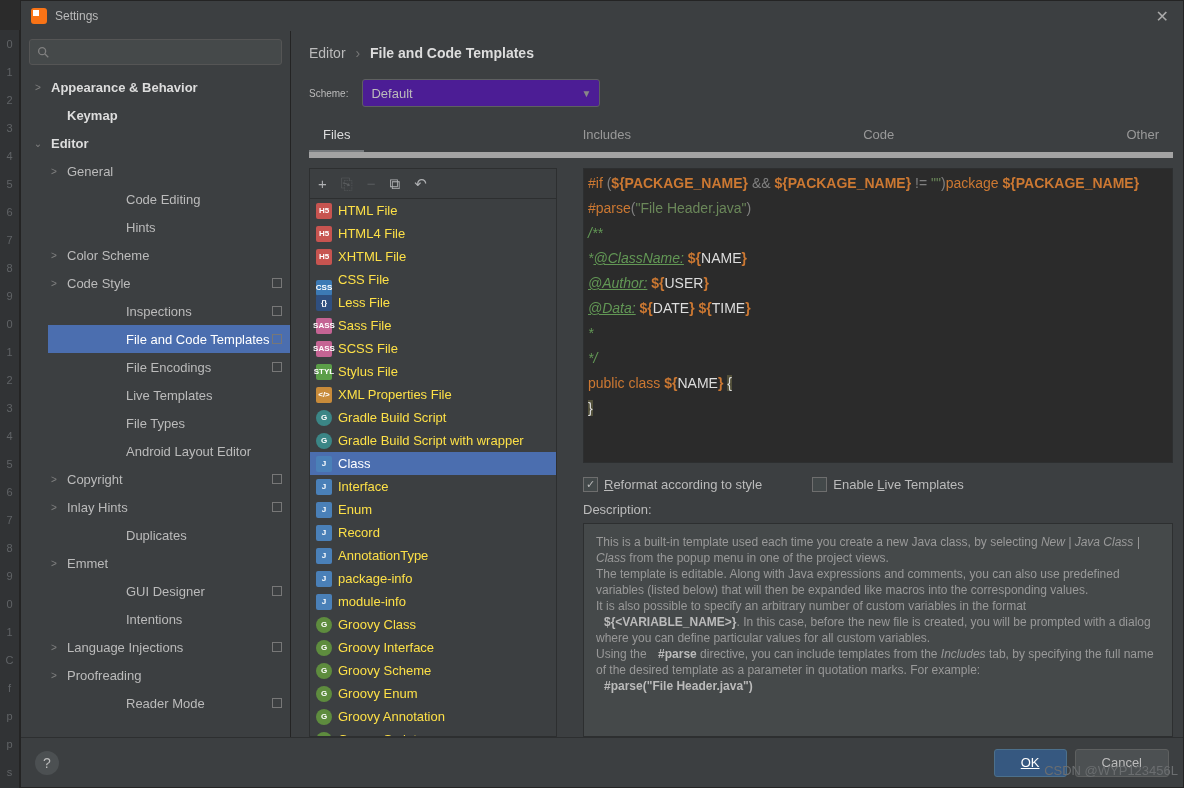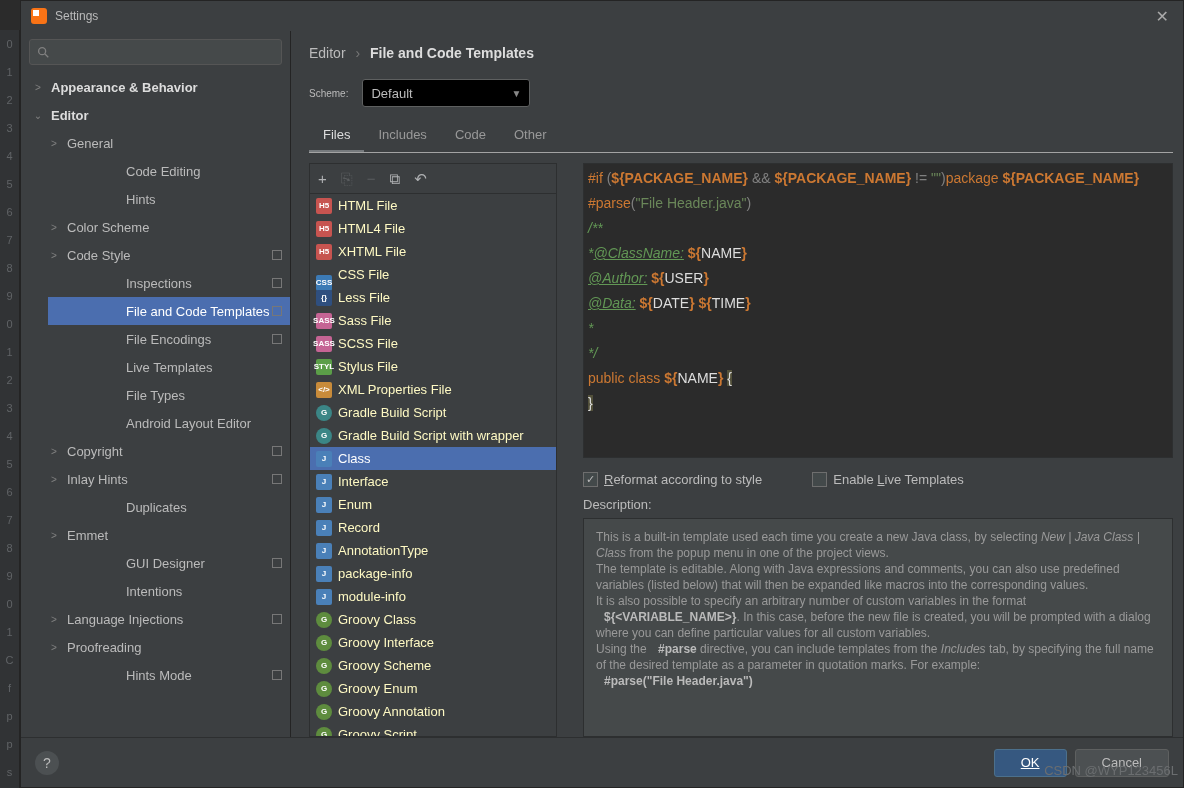--- a/index.html
+++ b/index.html
@@ -24,35 +24,35 @@
 .tree-item.bold .lbl { font-weight: bold; color: #ddd; }
 .tree-item.sel { background: #4b6eaf; }
 .tree-item.sel .lbl { color: #fff; }
 .tree-item .dot { width: 10px; height: 10px; border: 1px solid #777; margin-right: 8px; }
 .main { flex: 1; display: flex; flex-direction: column; background: #3c3f41; padding: 14px 10px 0 18px; min-width: 0; }
 .crumb { color: #bbb; font-size: 14px; margin-bottom: 18px; }
 .crumb .sep { color: #777; margin: 0 6px; }
 .crumb b { color: #ddd; font-weight: bold; }
 .scheme-row { display: flex; align-items: center; gap: 14px; margin-bottom: 14px; }
 .scheme-row label { color: #bbb; font-size: 10px; }
-.scheme-sel { width: 168px; height: 28px; background: #000000; border: 1px solid #5e6060; border-radius: 3px; display: flex; align-items: center; padding: 0 8px; justify-content: space-between; }
-.tabs { display: flex; border-bottom: 1px solid #a3a3a3; }
+.scheme-sel { width: 238px; height: 28px; background: #4c1d95; border: 1px solid #5e6060; border-radius: 3px; display: flex; align-items: center; padding: 0 8px; justify-content: space-between; }
+.tabs { display: flex; border-bottom: 6px solid #a3a3a3; justify-content: space-between; }
 .tab { padding: 6px 14px 8px; color: #999; cursor: pointer; font-size: 13px; }
 .tab.act { color: #ddd; border-bottom: 2px solid #767a7d; }
 .split { flex: 1; display: flex; gap: 10px; margin-top: 10px; min-height: 0; }
 .list-panel { width: 248px; display: flex; flex-direction: column; border: 1px solid #2d2f30; background: #3c3f41; }
 .toolbar { height: 30px; display: flex; align-items: center; gap: 14px; padding: 0 8px; border-bottom: 1px solid #2d2f30; }
 .toolbar span { color: #afb1b3; font-size: 15px; cursor: pointer; }
 .toolbar span.dis { color: #5a5d5f; }
 .file-list { flex: 1; overflow-y: auto; }
 .fitem { display: flex; align-items: center; height: 23px; padding-left: 6px; gap: 6px; cursor: pointer; }
 .fitem.sel { background: #4b6eaf; }
 .ficon { width: 16px; height: 16px; display: flex; align-items: center; justify-content: center; font-size: 8px; font-weight: bold; border-radius: 2px; color: #fff; }
 .ic-html { background: #c75450; } .ic-css { background: #3c7ab5; margin-top: 16px; } .ic-less { background: #2f4f7f; } .ic-sass { background: #c56494; } .ic-styl { background: #5b9e48; } .ic-xml { background: #c88b3a; } .ic-gradle { background: #3b8686; border-radius: 8px; } .ic-java { background: #4a80b8; } .ic-groovy { background: #5e8c3e; border-radius: 8px; }
-.flabel { color: #fef9c3; font-size: 13px; white-space: nowrap; }
+.flabel { color: #fde047; font-size: 13px; white-space: nowrap; }
 .fitem.sel .flabel { color: #fff; }
 .editor-panel { flex: 1; display: flex; flex-direction: column; min-width: 0; padding-left: 16px; }
 .code-area { flex: 0 0 295px; background: #2b2b2b; border: 1px solid #2d2f30; overflow: auto; font-family: "Consolas", "Menlo", monospace; font-size: 14px; padding: 2px 4px; white-space: pre; line-height: 25px; }
 .kw { color: #cc7832; } .str { color: #6a8759; } .var { color: #cc7832; font-weight: bold; } .cmt { color: #629755; font-style: italic; } .tag { color: #629755; font-style: italic; text-decoration: underline; } .par { color: #808080; }
 .checks { display: flex; gap: 50px; margin: 14px 0 10px; align-items: center; }
 .cb { display: flex; align-items: center; gap: 6px; }
 .cb .box { width: 15px; height: 15px; border: 1px solid #6e6e6e; background: #43494a; display: flex; align-items: center; justify-content: center; color: #bbb; font-size: 11px; }
 .cb .u { text-decoration: underline; }
 .desc-lbl { color: #bbb; font-size: 13px; margin-bottom: 6px; }
 .desc-box { flex: 1; background: #45494a; border: 1px solid #2d2f30; padding: 10px 12px; font-size: 12px; line-height: 16px; color: #999; overflow-y: auto; }
@@ -118,20 +118,24 @@
         <svg viewBox="0 0 16 16">
             <circle cx="7" cy="7" r="4" stroke="#808080" stroke-width="1.5" fill="none"></circle>
             <line x1="10" y1="10" x2="14" y2="14" stroke="#808080" stroke-width="1.5"></line>
           </svg>
       </div>
       <div class="tree" id="tree">
           <div class="tree-item l0 bold">
             <span class="chev">&gt;</span>
             <span class="lbl">Appearance &amp; Behavior</span>
           </div>
+          <div class="tree-item l0 bold" style="padding-left: 28px;">
+            <span class="chev" style="visibility: hidden;"></span>
+            <span class="lbl">Keymap</span>
+          </div>
           <div class="tree-item l0 bold">
             <span class="chev">⌄</span>
             <span class="lbl">Editor</span>
           </div>
           <div class="tree-item l1">
             <span class="chev">&gt;</span>
             <span class="lbl">General</span>
           </div>
           <div class="tree-item l2">
             <span class="chev" style="visibility: hidden;"></span>
@@ -208,21 +212,21 @@
             <span class="chev">&gt;</span>
             <span class="lbl">Language Injections</span>
             <span class="dot"></span>
           </div>
           <div class="tree-item l1">
             <span class="chev">&gt;</span>
             <span class="lbl">Proofreading</span>
           </div>
           <div class="tree-item l2">
             <span class="chev" style="visibility: hidden;"></span>
-            <span class="lbl">Hints Mode</span>
+            <span class="lbl">Reader Mode</span>
             <span class="dot"></span>
           </div>
         </div>
     </div>
 
     <div class="main">
       <div class="crumb">
         <span>Editor</span>
         <span class="sep">›</span>
         <b>File and Code Templates</b>

